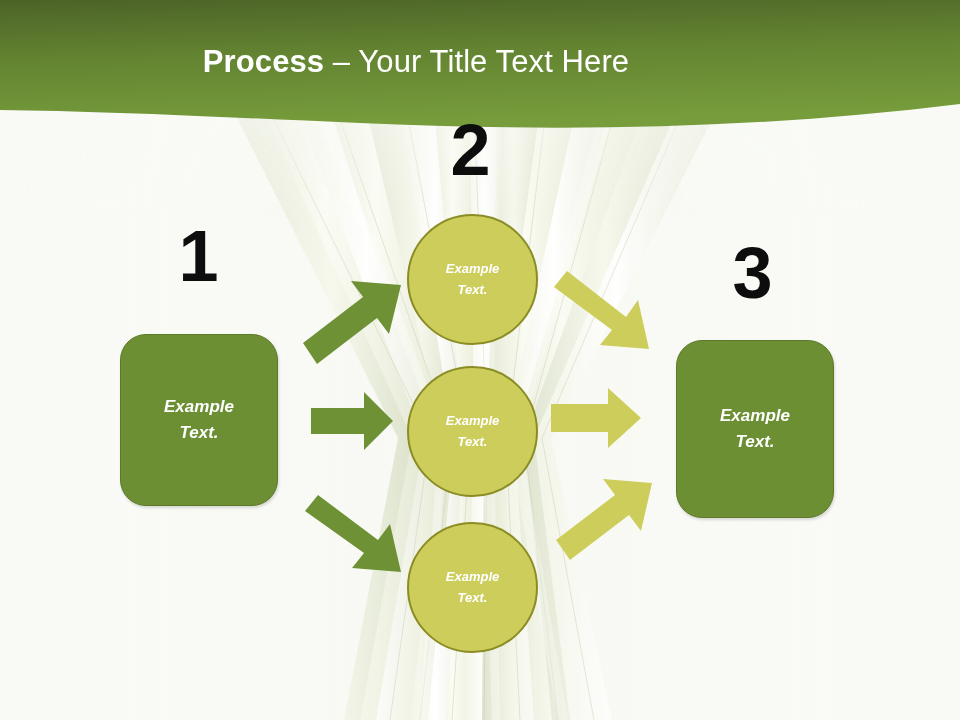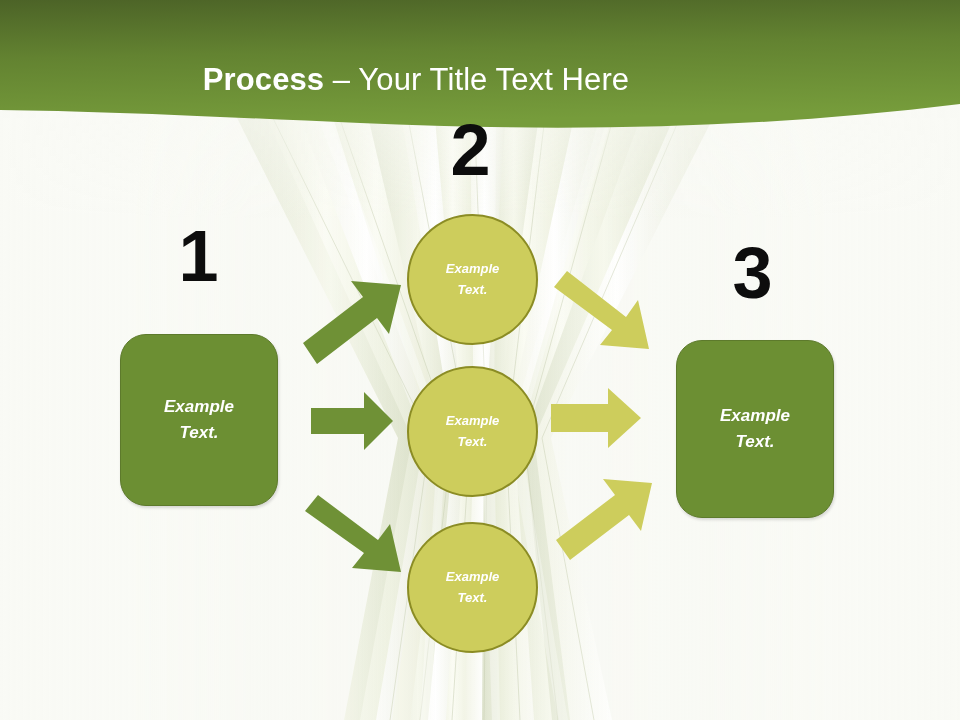--- a/index.html
+++ b/index.html
@@ -39,21 +39,21 @@
     left: 0; top: 0;
     width: 960px;
     height: 145px;
     pointer-events: none;
   }
   #banner svg { display: block; }
 
   #title {
     position: absolute;
     left: 0;
-    top: 61px;
+    top: 43px;
     width: 832px;
     text-align: center;
     font-size: 31px;
     color: #ffffff;
     letter-spacing: 0.1px;
     white-space: nowrap;
     line-height: 38px;
     z-index: 6;
   }
   #title .strong { font-weight: bold; }

